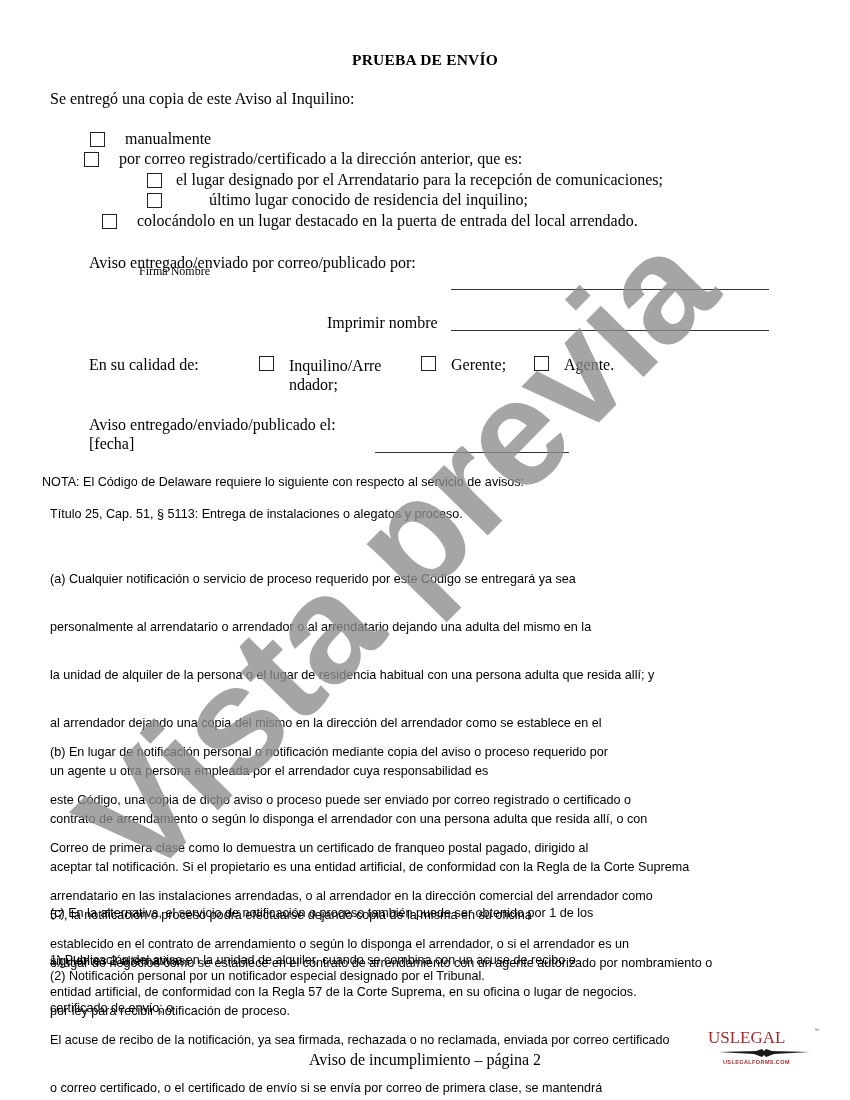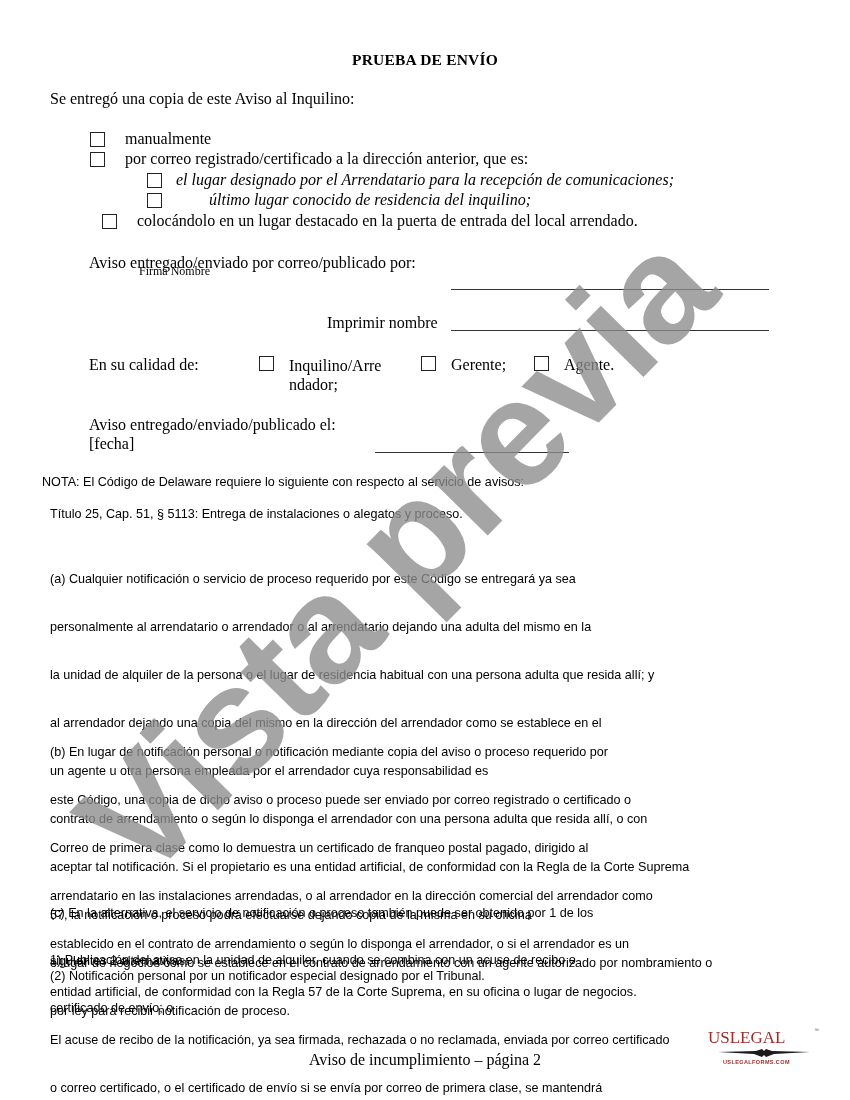--- a/index.html
+++ b/index.html
@@ -7,21 +7,21 @@
   .serif { font-family: "Liberation Serif", "DejaVu Serif", serif; }
   .sans { font-family: "Liberation Sans", "DejaVu Sans", sans-serif; }
   .abs { position: absolute; white-space: nowrap; }
 
   .title { left: 0; width: 850px; top: 51px; text-align: center; font-size: 15.5px; font-weight: bold; letter-spacing: 0.2px; }
   .intro { left: 50px; top: 90px; font-size: 16px; }
 
   .cb-row { position: absolute; display: flex; align-items: center; font-size: 16px; white-space: nowrap; }
   .box { width: 15px; height: 15px; border: 1.3px solid #222; box-sizing: border-box; display: inline-block; flex: none; }
   .cb-row .label { margin-left: 20px; }
-  .cb-row.sub .label { margin-left: 14px; font-style: italic; }
+  .cb-row.sub .label { margin-left: 14px; }
 
   .sigline { position: absolute; height: 0; border-top: 1.3px solid #333; }
 
   .small { font-size: 12.6px; line-height: 16px; }
   .para { position: absolute; left: 50px; font-size: 12.6px; line-height: 16px; white-space: pre; }
 
   .footer { left: 0; width: 850px; top: 1051px; text-align: center; font-size: 16px; }
 
   .logo { position: absolute; left: 708px; top: 1025px; width: 112px; height: 42px; }
   .logo .brand { position: absolute; left: 0; top: 0; font-family: "Liberation Serif", "DejaVu Serif", serif; font-size: 17px; color: #9e2a2b; letter-spacing: 0px; line-height: 26px; }
@@ -42,21 +42,21 @@
 
 <div>
 
   <div class="abs serif title">PRUEBA DE ENVÍO</div>
   <div class="abs serif intro">Se entregó una copia de este Aviso al Inquilino:</div>
 
   <div class="cb-row serif" style="left:90px; top:130px;">
     <span class="box"></span>
     <span class="label">manualmente</span>
   </div>
-  <div class="cb-row serif" style="left:90px; top:150px;">
+  <div class="cb-row serif" style="left:84px; top:150px;">
     <span class="box"></span>
     <span class="label">por correo registrado/certificado a la dirección anterior, que es:</span>
   </div>
   <div class="cb-row sub serif" style="left:147px; top:171px;">
     <span class="box"></span>
     <span class="label">el lugar designado por el Arrendatario para la recepción de comunicaciones;</span>
   </div>
   <div class="cb-row sub serif" style="left:147px; top:191px;gap:33px;">
     <span class="box"></span>
     <span class="label">último lugar conocido de residencia del inquilino;</span>

